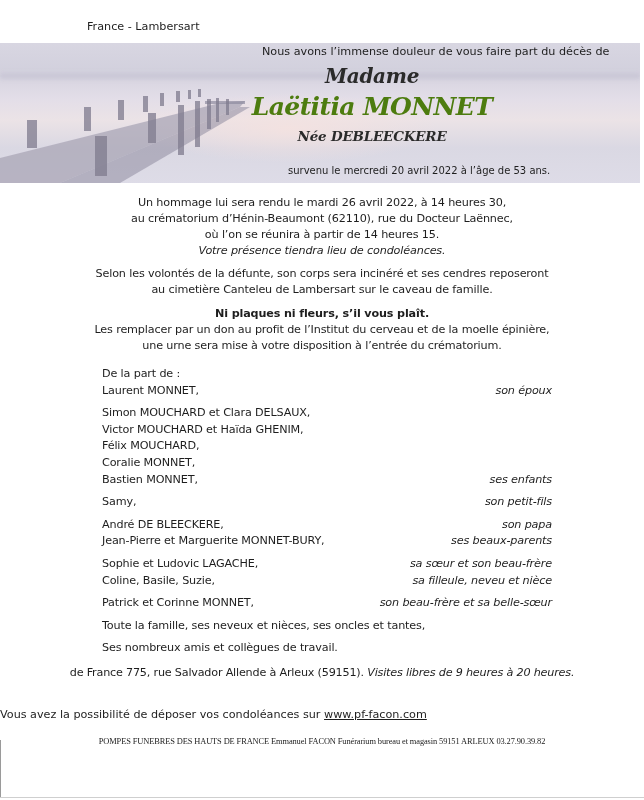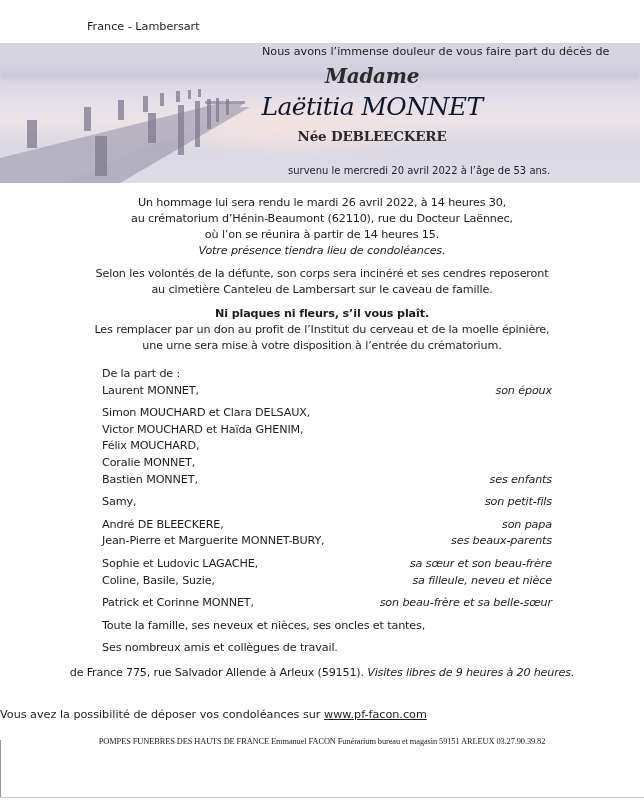--- a/index.html
+++ b/index.html
@@ -25,23 +25,23 @@
   #banner .horizon {
     position: absolute; left: 0; right: 0; top: 30px; height: 6px;
     background: rgba(190,188,206,0.55); filter: blur(2px);
   }
   #pier { position: absolute; left: 0; top: 0; width: 260px; height: 140px; }
 
   #intro { top: 45px; left: 262px; font-size: 11.2px; }
   #madame { top: 64px; left: 0; width: 644px; padding-left: 100px; box-sizing: border-box; text-align: center;
     font-family: "DejaVu Serif", serif; font-style: italic; font-weight: bold; font-size: 20px; color: #2a2a2a; letter-spacing: -0.3px; }
   #fullname { top: 92px; left: 0; width: 644px; padding-left: 100px; box-sizing: border-box; text-align: center;
-    font-family: "DejaVu Serif", serif; font-style: italic; font-weight: normal; font-size: 25px; color: #0f172a; letter-spacing: -0.6px; }
+    font-family: "DejaVu Serif", serif; font-style: italic; font-weight: bold; font-size: 25px; color: #4d7c0f; letter-spacing: -0.6px; }
   #nee { top: 128px; left: 0; width: 644px; padding-left: 100px; box-sizing: border-box; text-align: center;
-    font-family: "DejaVu Serif", serif; font-weight: bold; font-size: 13.5px; color: #2a2a2a; letter-spacing: -0.2px; }
+    font-family: "DejaVu Serif", serif; font-style: italic; font-weight: bold; font-size: 13.5px; color: #2a2a2a; letter-spacing: -0.2px; }
   #survenu { top: 165px; left: 288px; font-size: 10px; }
 
   .center-block { position: absolute; left: 0; width: 644px; text-align: center; font-size: 11.2px; line-height: 16px; letter-spacing: -0.15px; }
   .center-block div { white-space: nowrap; }
   .it { font-style: italic; }
   .b { font-weight: bold; }
 
   #hommage { top: 195px; }
   #volontes { top: 266px; }
   #plaques { top: 306px; }

